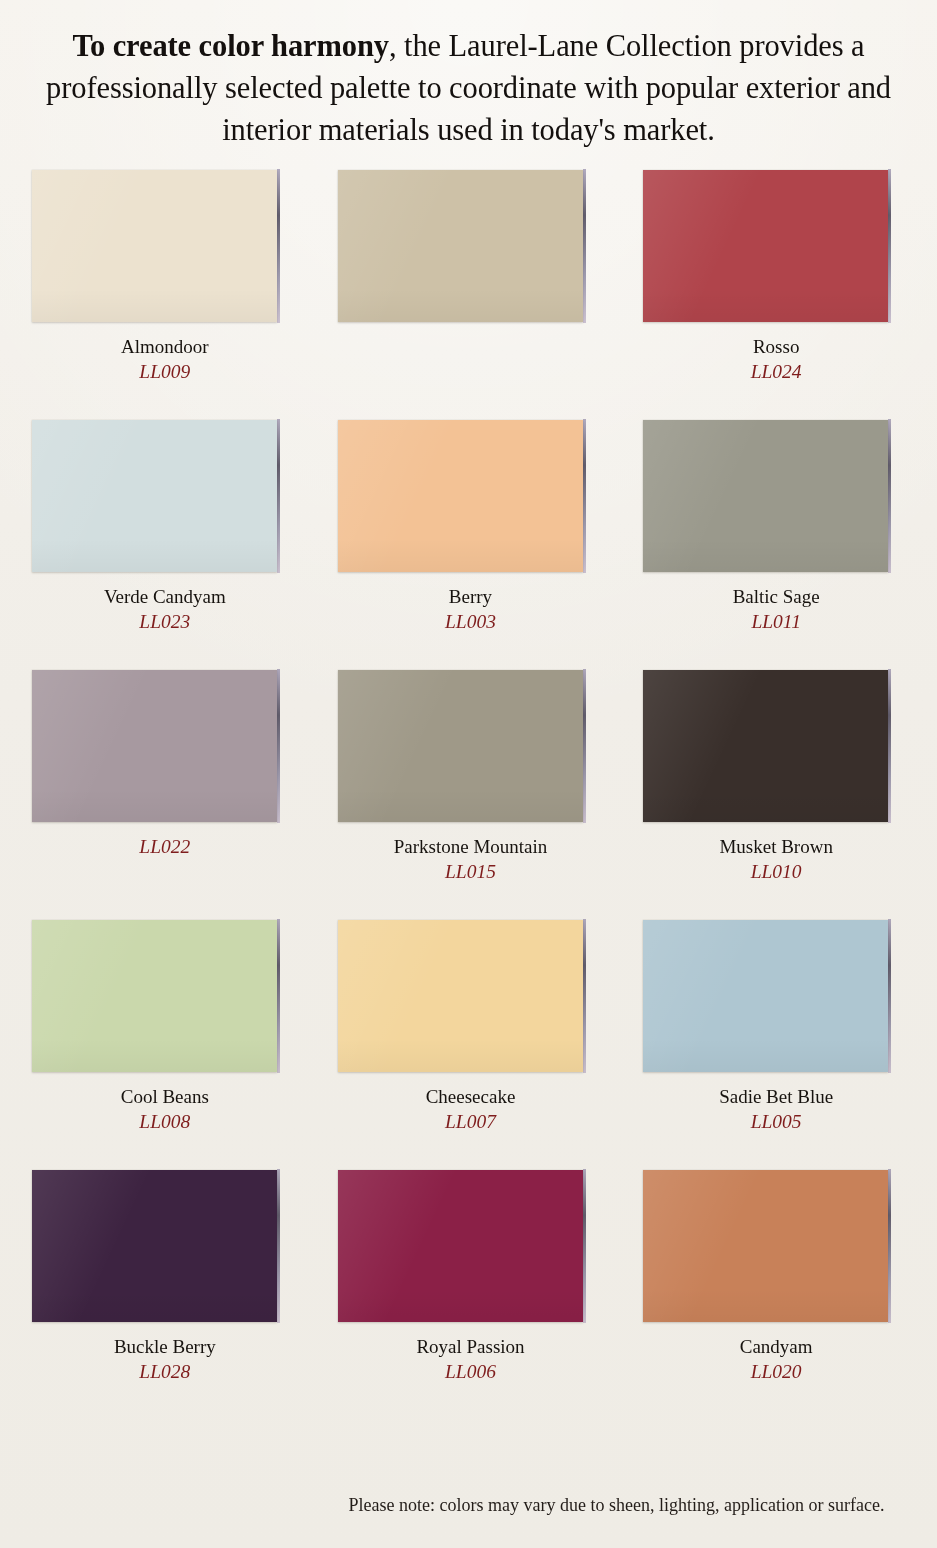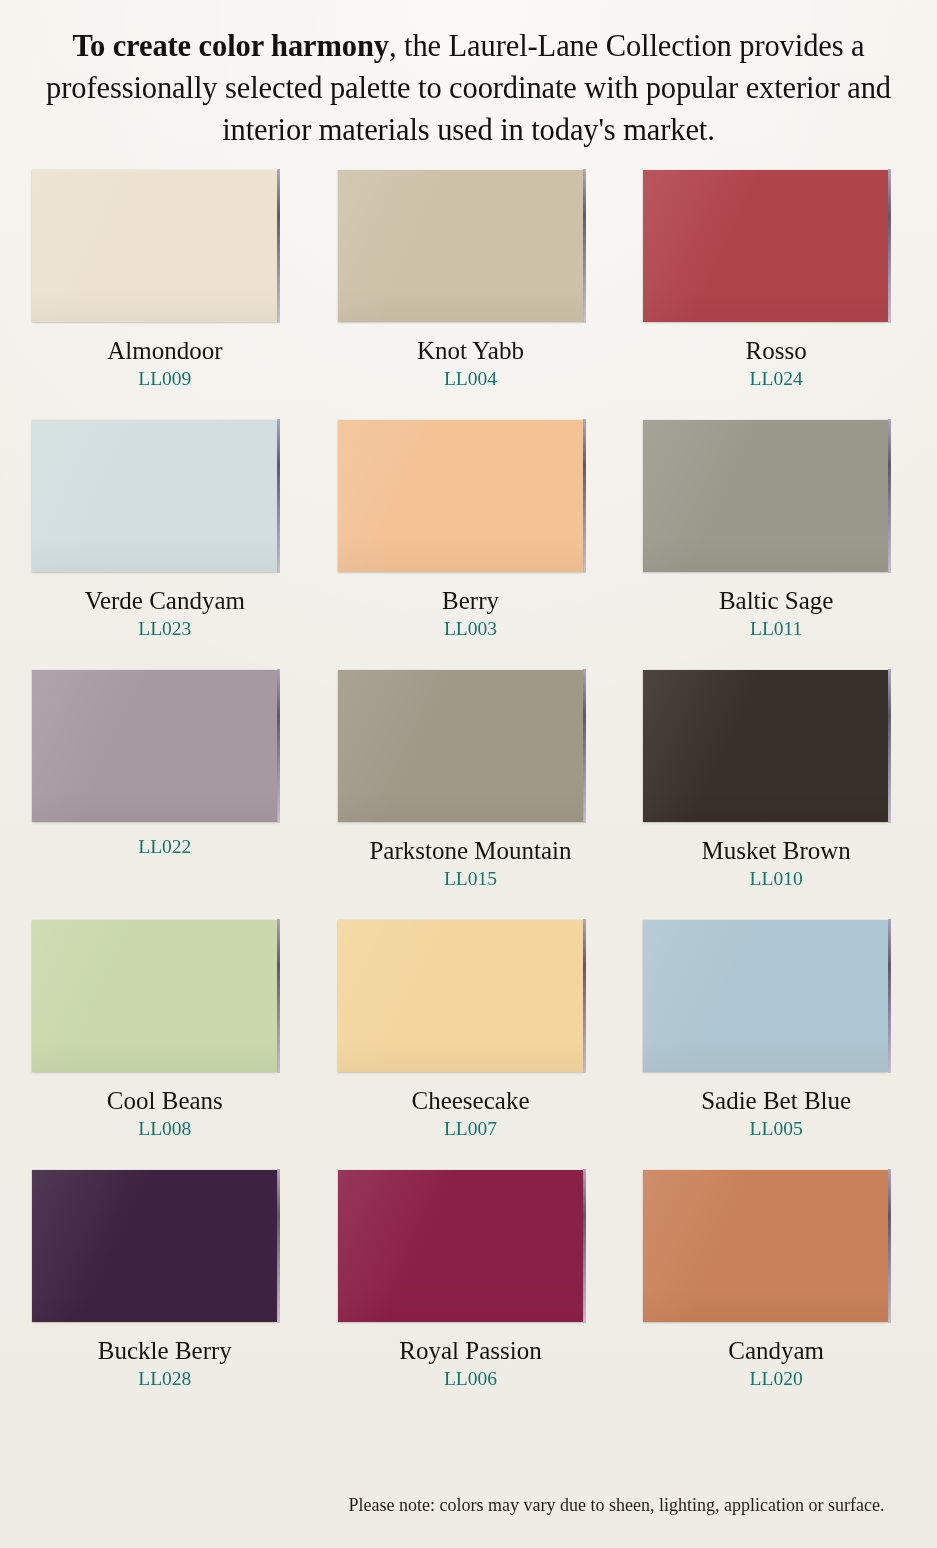--- a/index.html
+++ b/index.html
@@ -105,29 +105,30 @@
   }
   .cap {
     margin-top: 13px;
     text-align: center;
     width: 100%;
     padding-left: 4px;
     box-sizing: border-box;
   }
   .cap-name {
     display: block;
-    font-size: 25px;
+    font-size: 19px;
     line-height: 1.28;
     color: #17130f;
   }
   .cap-code {
     display: block;
     font-size: 19.5px;
     line-height: 1.28;
-    color: #0f766e;
+    color: #7f1d1d;
+    font-style: italic;
   }
 
   
   .footnote {
     position: absolute;
     left: 0;
     right: 0;
     bottom: 32px;
     text-align: center;
     padding-right: 14px;
@@ -153,24 +154,20 @@
         </div>
         <div class="cap">
           <span class="cap-name">Almondoor</span>
           <span class="cap-code">LL009</span>
         </div>
       </div>
       <div class="cell">
         <div class="chip-wrap">
           <div class="chip" style="background: rgb(205, 193, 167);"></div>
         </div>
-        <div class="cap">
-          <span class="cap-name">Knot Yabb</span>
-          <span class="cap-code">LL004</span>
-        </div>
       </div>
       <div class="cell">
         <div class="chip-wrap">
           <div class="chip" style="background: rgb(176, 68, 75);"></div>
         </div>
         <div class="cap">
           <span class="cap-name">Rosso</span>
           <span class="cap-code">LL024</span>
         </div>
       </div>

